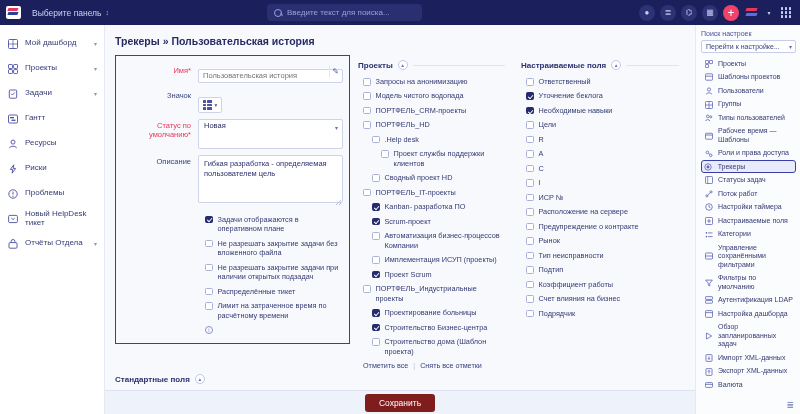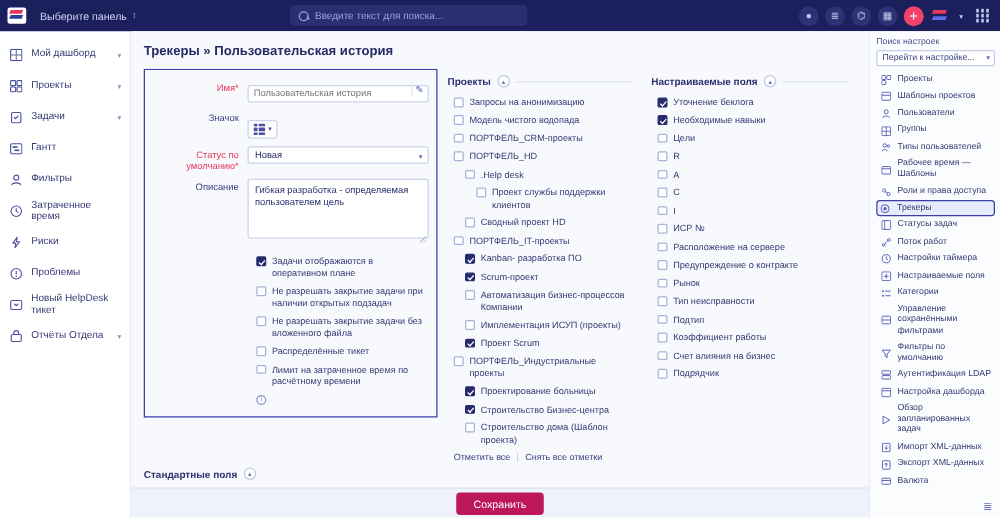--- a/index.html
+++ b/index.html
@@ -30,21 +30,21 @@
     background: #2b3fa0; transform: skewX(-22deg);
   }
   .panel-select {
     display: flex; align-items: center; gap: 4px; color: #ced2f2; font-size: 8.5px;
     padding: 2px 6px; cursor: pointer;
   }
   .panel-select .chev { font-size: 7px; opacity: .8; }
   .search-wrap { position: absolute; left: 232px; top: 4px; width: 190px; }
   .search-box {
     height: 17px; background: #2a2f72; border-radius: 4px; display: flex; align-items: center;
-    gap: 5px; padding: 0 7px;
+    gap: 5px; padding: 0 7px; margin-left: 35px;
   }
   .search-box .mag { width: 8px; height: 8px; border: 1.1px solid #9aa0d8; border-radius: 50%; position: relative; flex: 0 0 auto;}
   .search-box .mag:after { content:""; position:absolute; width:3px; height:1.1px; background:#9aa0d8; transform: rotate(45deg); right:-2.2px; bottom:0px;}
   .search-text { color: #9aa0d8; font-size: 8px; }
   .top-icons { position: absolute; right: 6px; top: 0; height: 25px; display: flex; align-items: center; gap: 5px; }
   .ticon {
     width: 16px; height: 16px; border-radius: 50%; background: #2d3274;
     display: flex; align-items: center; justify-content: center; color: #c6cbf0; font-size: 8px; cursor: pointer;
   }
   .ticon.add { background: #f0426a; color: #fff; font-size: 12px; line-height: 1; }
@@ -100,21 +100,21 @@
     color: #5d64b8; font-size: 8px; cursor: pointer; border-left: 1px solid #e3e7f5;
   }
   .icon-pick {
     display: inline-flex; align-items: center; gap: 3px; border: 1px solid #ccd3ea; background: #fff;
     border-radius: 2px; padding: 2px 4px; cursor: pointer;
   }
   .icon-pick .dots { display: grid; grid-template-columns: 2.5px 4.5px; gap: 1.4px 1.6px; }
   .icon-pick .dots i { height: 2.2px; background: #4a51a0; display:block; border-radius: .5px;}
   .icon-pick .caret { font-size: 5.5px; color: #4a51a0; }
   .sel {
-    width: 100%; height: 14px; border: 1px solid #ccd3ea; background: #fff; border-radius: 2px;
+    width: 100%; height: 30px; border: 1px solid #ccd3ea; background: #fff; border-radius: 2px;
     font-size: 7.5px; color: #262b63; padding: 0 12px 0 5px; line-height: 12px; position: relative; cursor: pointer;
   }
   .sel .caret { position: absolute; right: 4px; top: 2px; font-size: 6px; color: #6b72b5; }
   .ta {
     width: 100%; height: 48px; border: 1px solid #ccd3ea; background: #fff; border-radius: 2px;
     font-size: 7.5px; color: #2b3170; padding: 3px 5px; line-height: 1.35; resize: none; overflow: hidden;
     font-family: "Liberation Sans", sans-serif;
   }
   .ta-wrap { position: relative; }
   .ta-grip { position: absolute; right: 2px; bottom: 2px; width: 5px; height: 5px;
@@ -159,21 +159,21 @@
 
   
   .stdwrap { margin-top: 4px; width: 360px; }
 
   
   .bottombar {
     flex: 0 0 24px; background: #eef2fa; border-top: 1px solid #dde3f1;
     display: flex; align-items: center; justify-content: center;
   }
   .save-btn {
-    background: #be185d; color: #fff; font-size: 8.5px; border: none; border-radius: 3px;
+    background: #7f1d1d; color: #fff; font-size: 8.5px; border: none; border-radius: 3px;
     padding: 4px 14px; cursor: pointer; font-family: "Liberation Sans", sans-serif;
   }
 
   
   .rsidebar {
     width: 105px; flex: 0 0 105px; background: #fbfcfe; border-left: 1px solid #e6e9f5;
     padding: 5px 4px 0 5px; overflow: hidden; position: relative;
   }
   .rs-label { font-size: 7px; color: #4a5090; margin-bottom: 3px; }
   .rs-select {
@@ -286,30 +286,21 @@
         </span>
         <span class="lnav-label">Гантт</span>
       </div>
       <div class="lnav-item">
         <span class="lnav-icon">
           <svg width="10" height="10" viewBox="0 0 10 10">
               <circle cx="5" cy="3.1" r="2" fill="none" stroke="#4a51a0" stroke-width="0.9"></circle>
               <path d="M1.5 9.2 C1.5 6.6 8.5 6.6 8.5 9.2" fill="none" stroke="#4a51a0" stroke-width="0.9"></path>
             </svg>
         </span>
-        <span class="lnav-label">Фильтры</span>
-      </div>
-      <div class="lnav-item">
-        <span class="lnav-icon">
-          <svg width="10" height="10" viewBox="0 0 10 10">
-              <circle cx="5" cy="5" r="4.2" fill="none" stroke="#4a51a0" stroke-width="0.9"></circle>
-              <path d="M5 2.6 L5 5 L6.9 6.1" fill="none" stroke="#4a51a0" stroke-width="0.9"></path>
-            </svg>
-        </span>
-        <span class="lnav-label">Затраченное время</span>
+        <span class="lnav-label">Ресурсы</span>
       </div>
       <div class="lnav-item">
         <span class="lnav-icon">
           <svg width="10" height="10" viewBox="0 0 10 10">
               <path d="M5.8 0.8 L2.3 5.5 L4.7 5.5 L4.1 9.2 L7.6 4.4 L5.2 4.4 Z" fill="none" stroke="#4a51a0" stroke-width="0.9" stroke-linejoin="round"></path>
             </svg>
         </span>
         <span class="lnav-label">Риски</span>
       </div>
       <div class="lnav-item">
@@ -398,25 +389,25 @@
               </div>
             </div>
 
             <div class="form-cbs">
               <div class="cbrow">
                 <span class="cb on"></span>
                 <span class="cblabel">Задачи отображаются в оперативном плане</span>
               </div>
               <div class="cbrow">
                 <span class="cb"></span>
-                <span class="cblabel">Не разрешать закрытие задачи при наличии открытых подзадач</span>
+                <span class="cblabel">Не разрешать закрытие задачи без вложенного файла</span>
               </div>
               <div class="cbrow">
                 <span class="cb"></span>
-                <span class="cblabel">Не разрешать закрытие задачи без вложенного файла</span>
+                <span class="cblabel">Не разрешать закрытие задачи при наличии открытых подзадач</span>
               </div>
               <div class="cbrow">
                 <span class="cb"></span>
                 <span class="cblabel">Распределённые тикет</span>
               </div>
               <div class="cbrow">
                 <span class="cb"></span>
                 <span class="cblabel">Лимит на затраченное время по расчётному времени</span>
               </div>
               <div class="cbrow" style="padding-left:0px;">
@@ -509,20 +500,24 @@
           </div>
 
           <div class="colbox">
             <div class="sec-head">
               <span class="sec-title">Настраиваемые поля</span>
               <span class="collapse-btn">▴</span>
               <span class="sec-rule"></span>
             </div>
             <div class="list" id="custom-fields-list">
                 <div class="cbrow">
+                  <span class="cb"></span>
+                  <span class="cblabel">Ответственный</span>
+                </div>
+                <div class="cbrow">
                   <span class="cb on"></span>
                   <span class="cblabel">Уточнение беклога</span>
                 </div>
                 <div class="cbrow">
                   <span class="cb on"></span>
                   <span class="cblabel">Необходимые навыки</span>
                 </div>
                 <div class="cbrow">
                   <span class="cb"></span>
                   <span class="cblabel">Цели</span>

